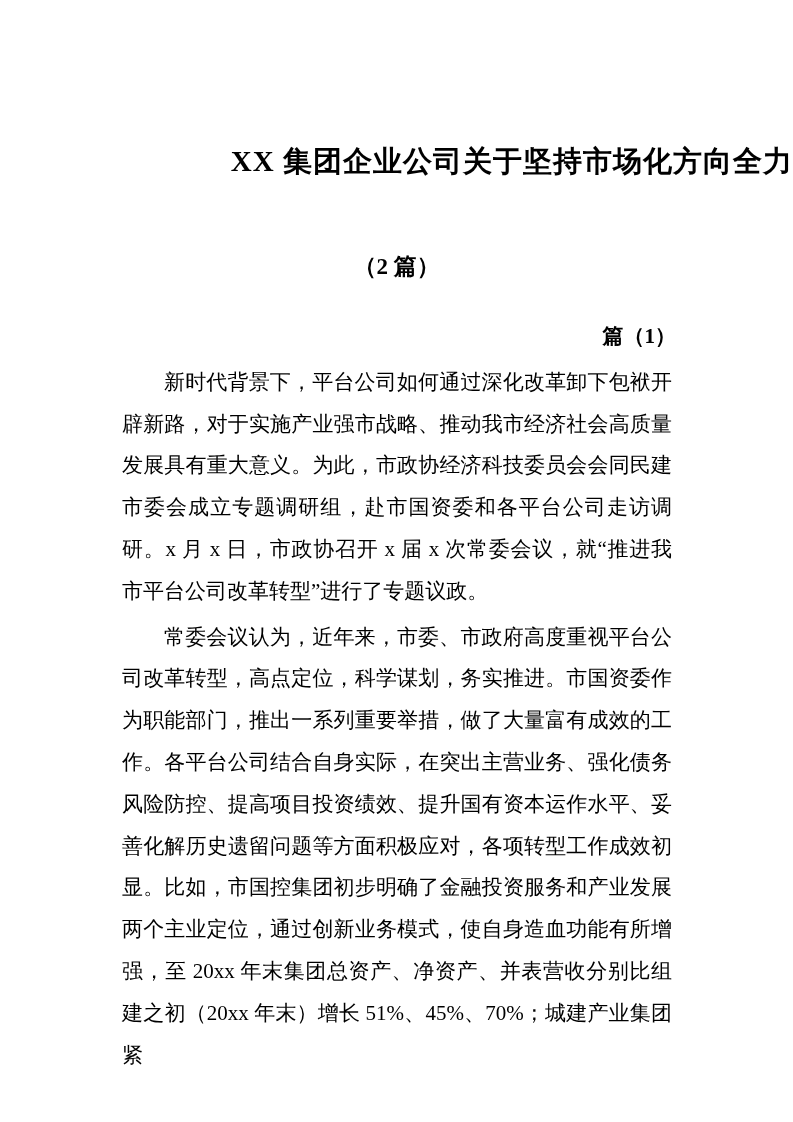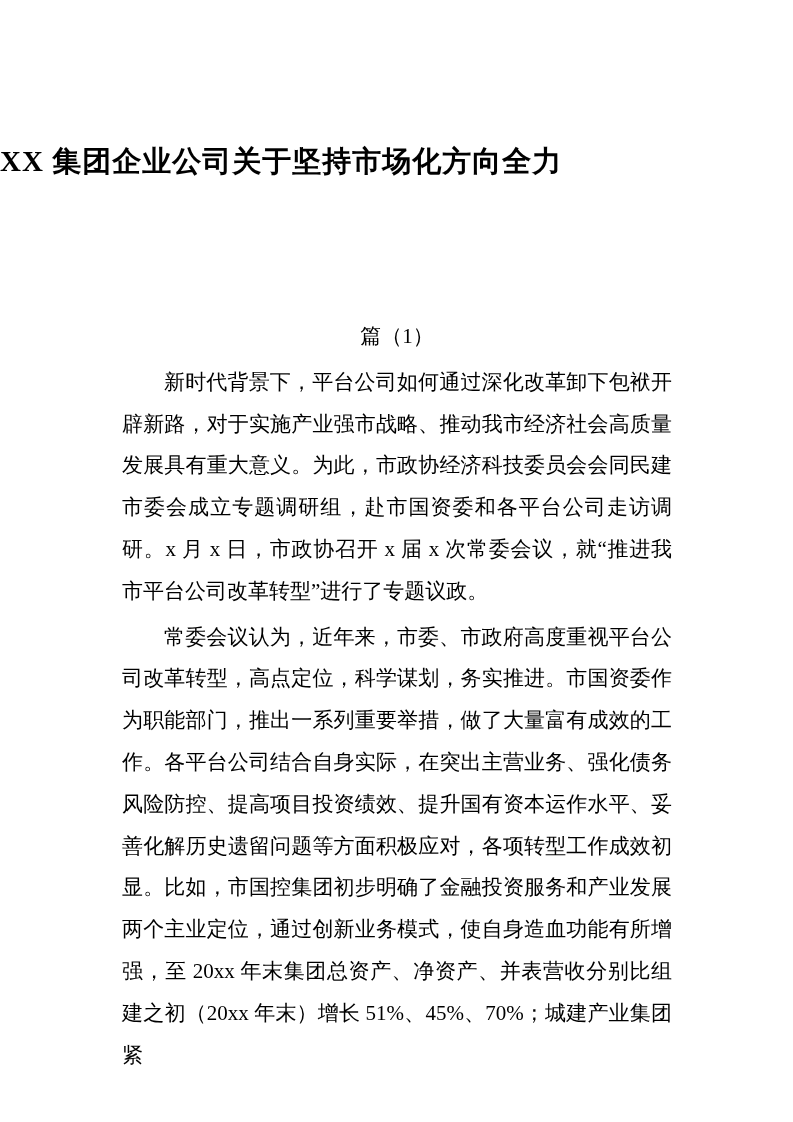--- a/index.html
+++ b/index.html
@@ -14,21 +14,21 @@
     background: #ffffff;
     color: #000000;
     overflow: hidden;
     font-family: "Liberation Serif", "DejaVu Serif", serif;
   }
   .doc-title {
     position: absolute;
     top: 118px;
     left: 0;
     width: 793px;
-    text-align: left;
+    text-align: right;
     font-size: 29px;
     line-height: 49px;
     font-weight: bold;
     letter-spacing: 1px;
   }
   .doc-title .title-line {
     display: block;
   }
   .doc-subtitle {
     position: absolute;
@@ -43,37 +43,39 @@
   .doc-body {
     position: absolute;
     top: 316px;
     left: 118px;
     width: 558px;
     font-size: 21px;
     line-height: 41.8px;
     text-align: justify;
   }
   .section-label {
-    text-align: center;
+    text-align: right;
+    font-weight: bold;
   }
   .doc-body p {
     margin: 4px;
     padding: 0;
     text-indent: 2em;
   }
 </style>
 </head>
 <body>
 
 <div class="page">
 
   <h1 class="doc-title">
     <span class="title-line">XX 集团企业公司关于坚持市场化方向全力</span>
   </h1>
 
+  <div class="doc-subtitle">（2 篇）</div>
 
   <div class="doc-body">
     <div class="section-label">篇（1）</div>
     <p>新时代背景下，平台公司如何通过深化改革卸下包袱开辟新路，对于实施产业强市战略、推动我市经济社会高质量发展具有重大意义。为此，市政协经济科技委员会会同民建市委会成立专题调研组，赴市国资委和各平台公司走访调研。x 月 x 日，市政协召开 x 届 x 次常委会议，就“推进我市平台公司改革转型”进行了专题议政。</p>
     <p>常委会议认为，近年来，市委、市政府高度重视平台公司改革转型，高点定位，科学谋划，务实推进。市国资委作为职能部门，推出一系列重要举措，做了大量富有成效的工作。各平台公司结合自身实际，在突出主营业务、强化债务风险防控、提高项目投资绩效、提升国有资本运作水平、妥善化解历史遗留问题等方面积极应对，各项转型工作成效初显。比如，市国控集团初步明确了金融投资服务和产业发展两个主业定位，通过创新业务模式，使自身造血功能有所增强，至 20xx 年末集团总资产、净资产、并表营收分别比组建之初（20xx 年末）增长 51%、45%、70%；城建产业集团紧</p>
   </div>
 
 </div>
 
 </body></html>

